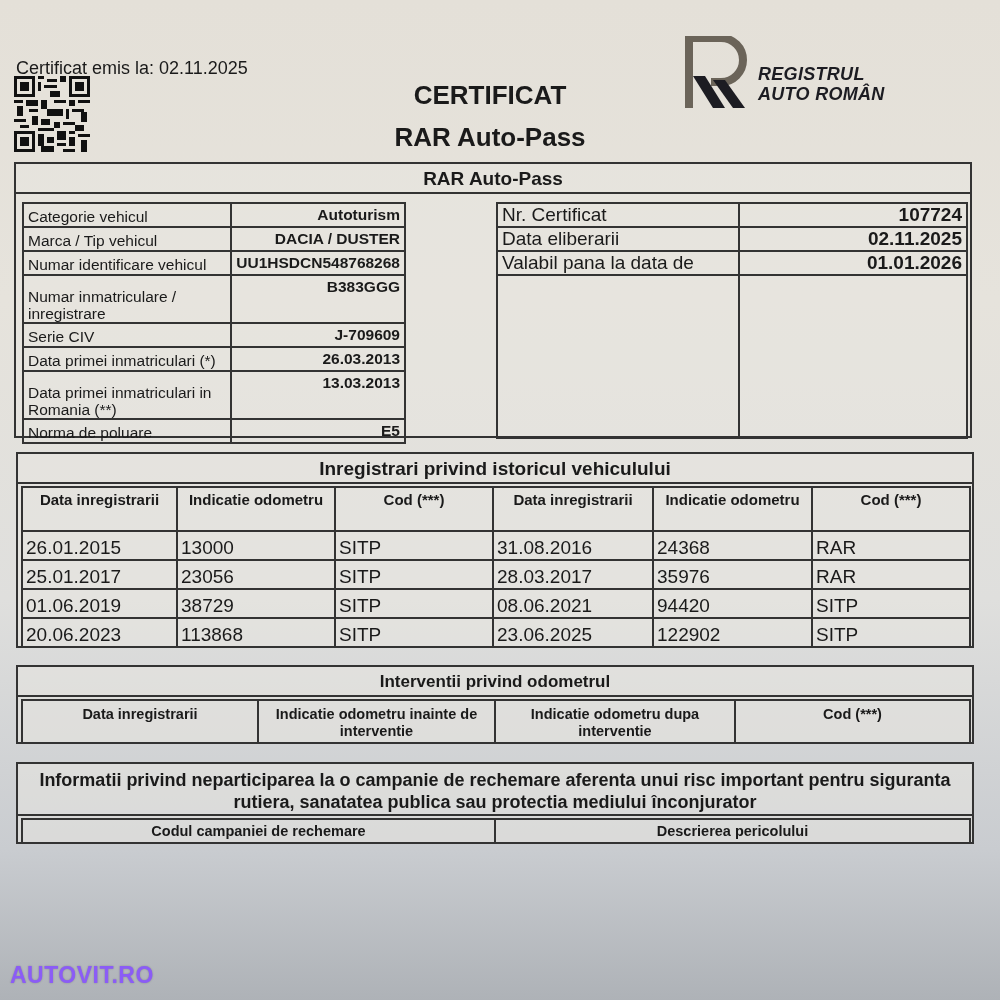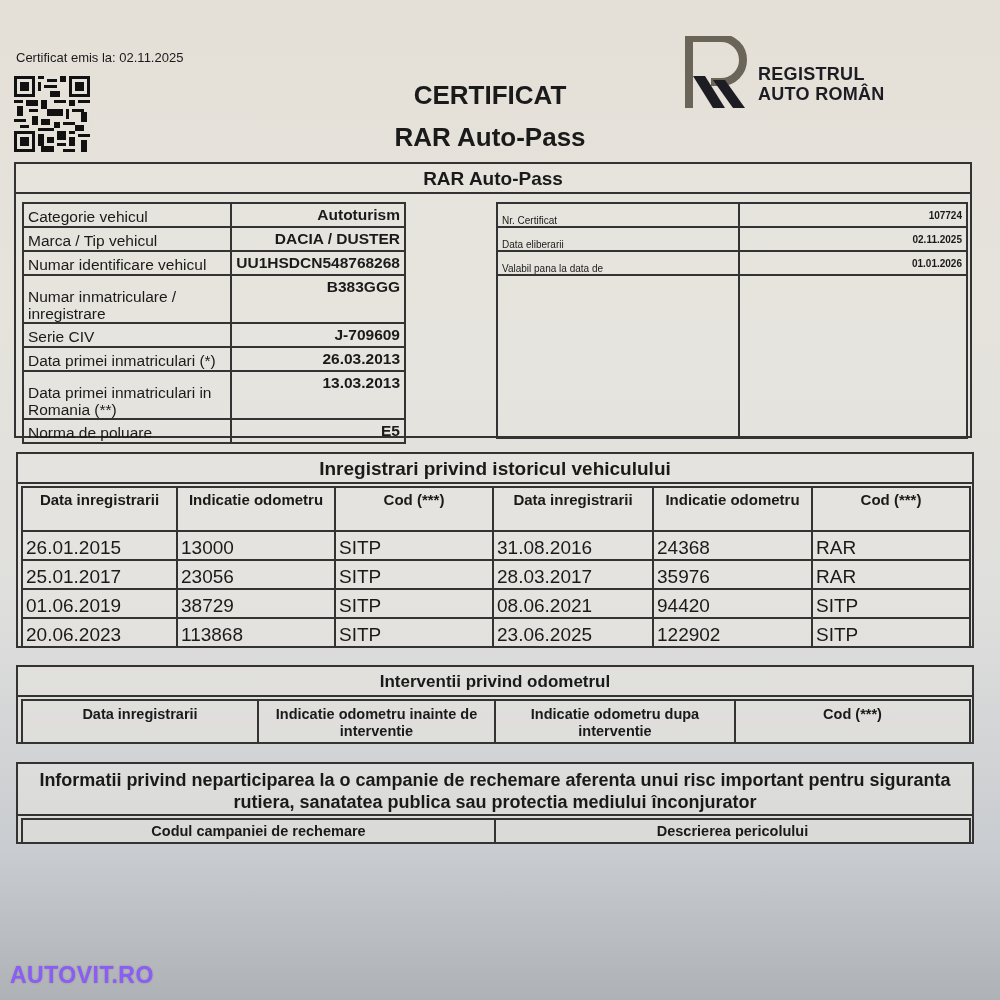--- a/index.html
+++ b/index.html
@@ -6,45 +6,45 @@
   html, body { width: 1000px; height: 1000px; overflow: hidden; }
   body {
     font-family: "Liberation Sans", "DejaVu Sans", sans-serif;
     color: #1a1a1a;
     position: relative;
     background: linear-gradient(180deg, #e4e0d8 0%, #e6e3dc 30%, #dfdfdd 60%, #c9ccd0 85%, #aeb2b7 100%);
   }
   .page { position: absolute; left: 0; top: 0; width: 1000px; height: 1000px; }
   .abs { position: absolute; }
 
-  .issued { left: 16px; top: 50px; font-size: 13px; }
+  .issued { left: 16px; top: 58px; font-size: 18px; }
   .qr { left: 14px; top: 76px; width: 76px; height: 76px; }
   .title1 { left: 350px; top: 80px; width: 280px; text-align: center; font-size: 26px; font-weight: bold; }
   .title2 { left: 330px; top: 122px; width: 320px; text-align: center; font-size: 26px; font-weight: bold; }
 
-  .logo { left: 683px; top: 36px; width: 230px; height: 76px; }
+  .logo { left: 683px; top: 36px; width: 230px; height: 76px; font-style: italic; }
   .logo-text { position: absolute; left: 75px; top: 28px; font-size: 18px; font-weight: bold; color: #1c1c22; line-height: 20px; letter-spacing: 0.3px; }
 
   .box { position: absolute; border: 2px solid #333; background: rgba(232,230,224,0.55); }
   .boxtitle { text-align: center; font-weight: bold; font-size: 19px; border-bottom: 2px solid #333; }
 
   table { border-collapse: collapse; }
   td, th { border: 2px solid #333; }
 
   
   .s1 { left: 14px; top: 162px; width: 958px; height: 276px; }
   .s1 .boxtitle { height: 30px; line-height: 30px; }
   .t-left { position: absolute; left: 6px; top: 38px; width: 384px; }
   .t-left td { font-size: 15.5px; height: 24px; padding: 0 4px; vertical-align: bottom; }
   .t-left td.lab { width: 232px; }
   .t-left td.val { text-align: right; font-weight: bold; vertical-align: top; padding-top: 2px; }
   .t-left tr.tall td { height: 48px; }
   .t-left tr.tall td.lab { line-height: 17px; }
   .t-right { position: absolute; left: 480px; top: 38px; width: 472px; }
-  .t-right td { font-size: 10px; height: 24px; padding: 0 4px; border-radius: 12px; }
+  .t-right td { font-size: 19px; height: 24px; padding: 0 4px; border-radius: 12px; }
   .t-right td.lab { width: 242px; vertical-align: bottom; }
   .t-right td.val { text-align: right; font-weight: bold; }
   .t-right tr.empty td { height: 163px; }
 
   
   .s2 { left: 16px; top: 452px; width: 958px; height: 196px; }
   .s2 .boxtitle { height: 30px; line-height: 30px; }
   .hist { position: absolute; left: 3px; top: 32px; width: 950px; }
   .hist th { font-size: 15px; font-weight: bold; height: 44px; vertical-align: top; padding-top: 4px; line-height: 16px; }
   .hist td { font-size: 19px; height: 29px; padding: 0 3px; vertical-align: bottom; line-height: 22px; }

